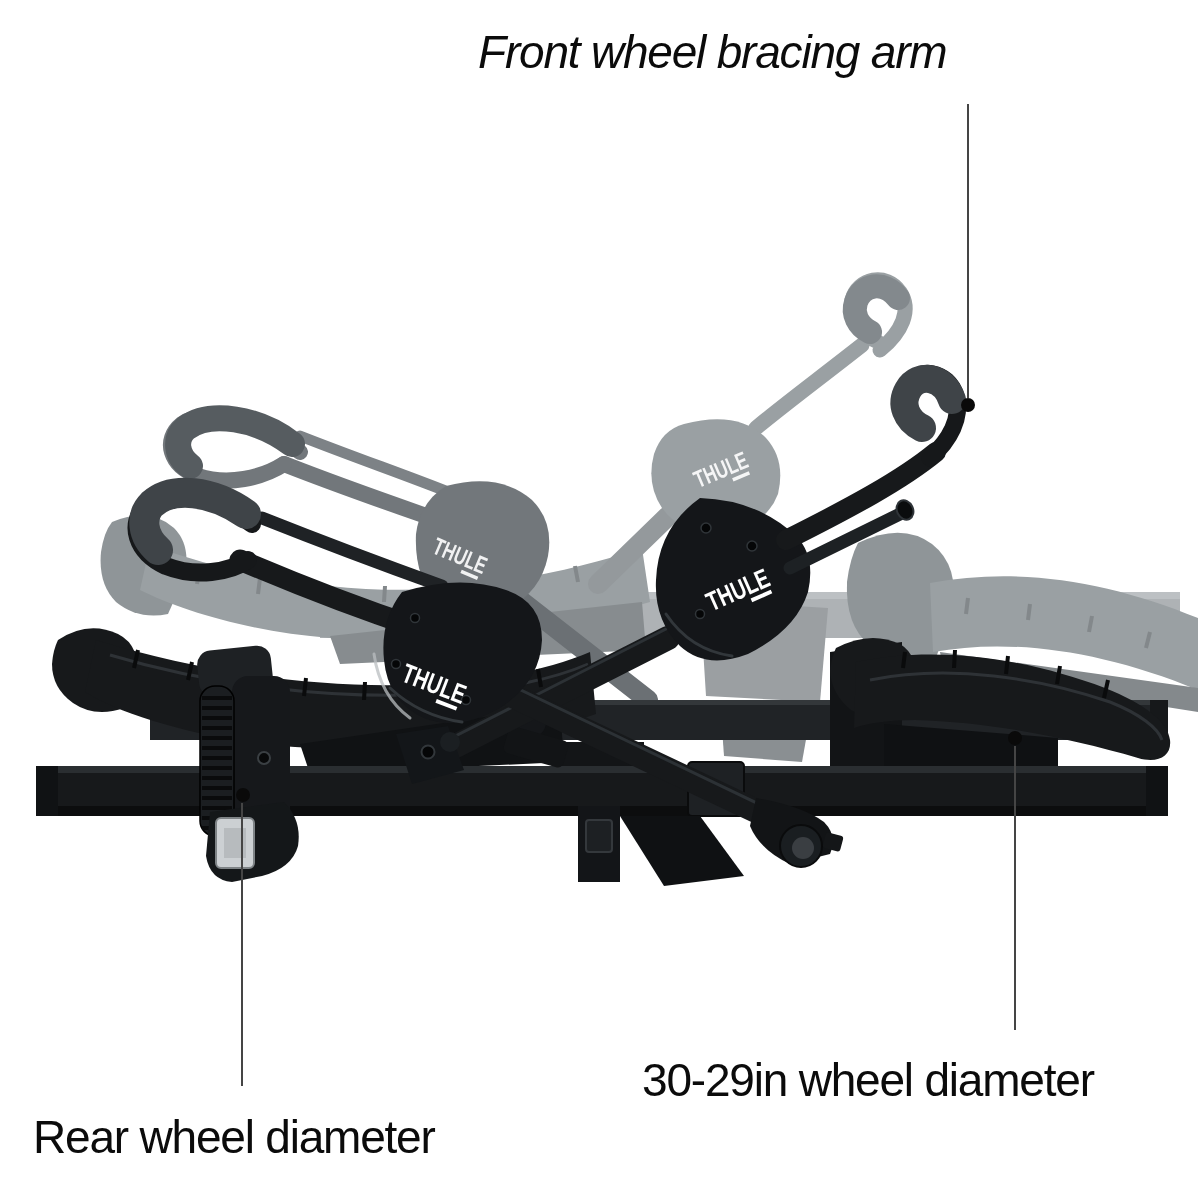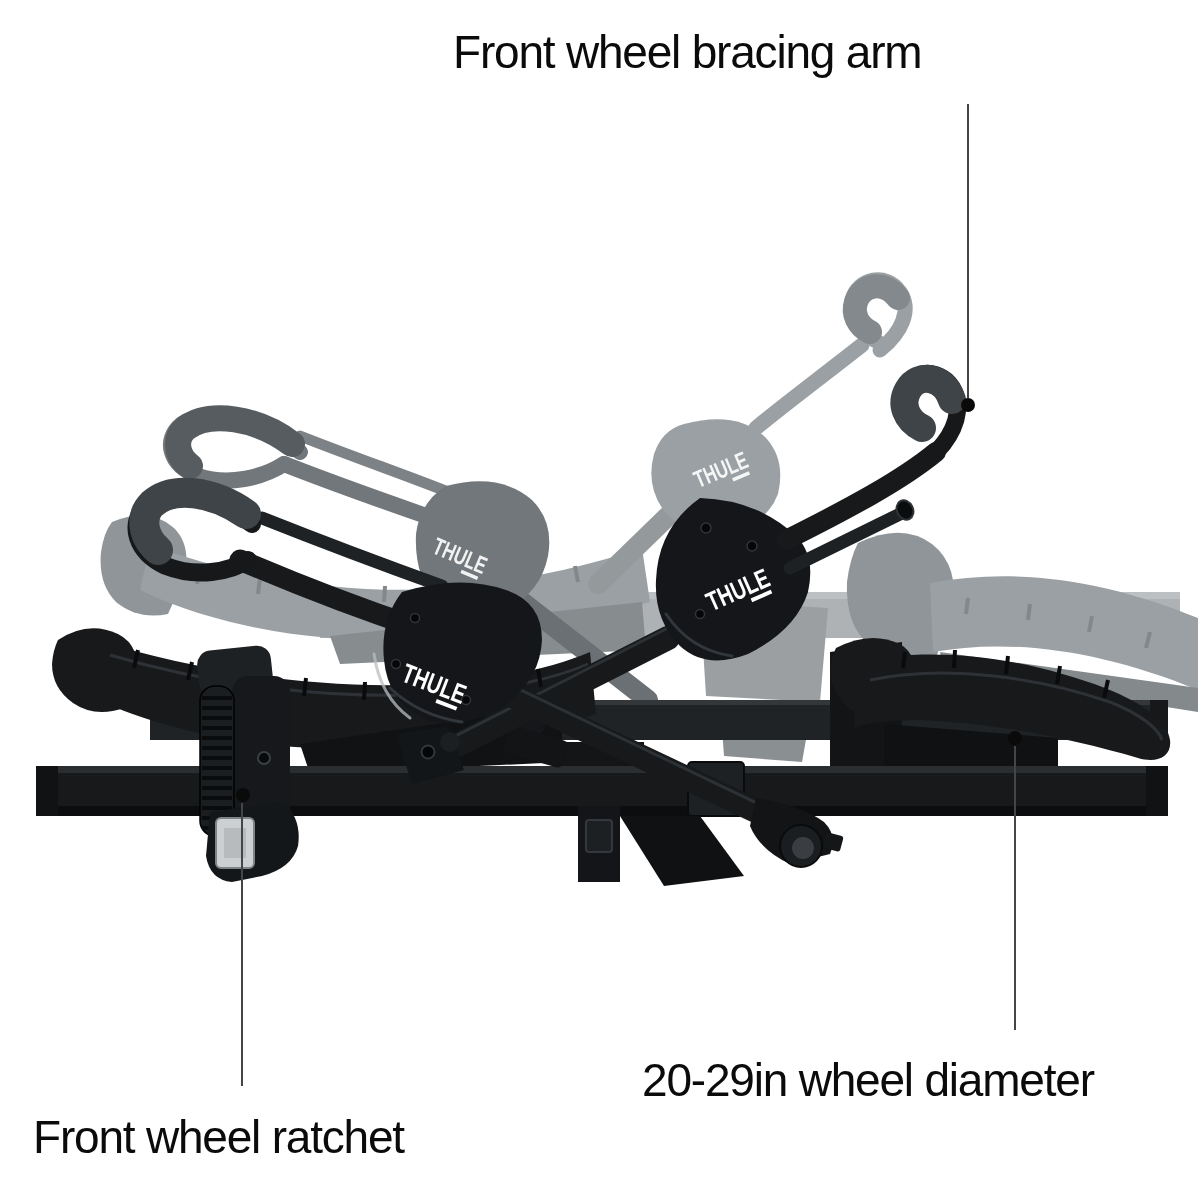--- a/index.html
+++ b/index.html
@@ -5,21 +5,21 @@
   html,body{margin:0;padding:0;background:#ffffff;}
   .canvas{
     position:relative;width:1200px;height:1200px;background:#ffffff;
     overflow:hidden;font-family:"Liberation Sans",sans-serif;
   }
   .product-svg{position:absolute;left:0;top:0;width:1200px;height:1200px;display:block;}
   .label{
     position:absolute;color:#0b0b0b;font-size:46px;line-height:58px;
     letter-spacing:-1.2px;white-space:nowrap;
   }
-  .label-front{left:453px;top:23px;}
+  .label-front{left:478px;top:23px;font-style:italic;}
   .label-rear{left:33px;top:1108px;}
   .label-wheel{left:642px;top:1051px;}
 </style>
 </head>
 <body>
 
 <div class="canvas">
 
   <svg class="product-svg" viewBox="0 0 1200 1200" xmlns="http://www.w3.org/2000/svg">
 
@@ -188,19 +188,19 @@
       <line x1="242" y1="803" x2="242" y2="1086" stroke="#454545" stroke-width="2"></line>
       <circle cx="243" cy="795" r="7" fill="#0a0a0a"></circle>
 
       <line x1="1015" y1="746" x2="1015" y2="1030" stroke="#454545" stroke-width="2"></line>
       <circle cx="1015" cy="738" r="7" fill="#0a0a0a"></circle>
     </g>
   </svg>
 
   <div class="label label-front">Front wheel bracing arm</div>
 
-  <div class="label label-rear">Front wheel ratchet</div>
+  <div class="label label-rear">Rear wheel diameter</div>
 
   <div class="label label-wheel">
-    <div>20-29in wheel diameter</div>
+    <div>30-29in wheel diameter</div>
   </div>
 
 </div>
 
 </body></html>

